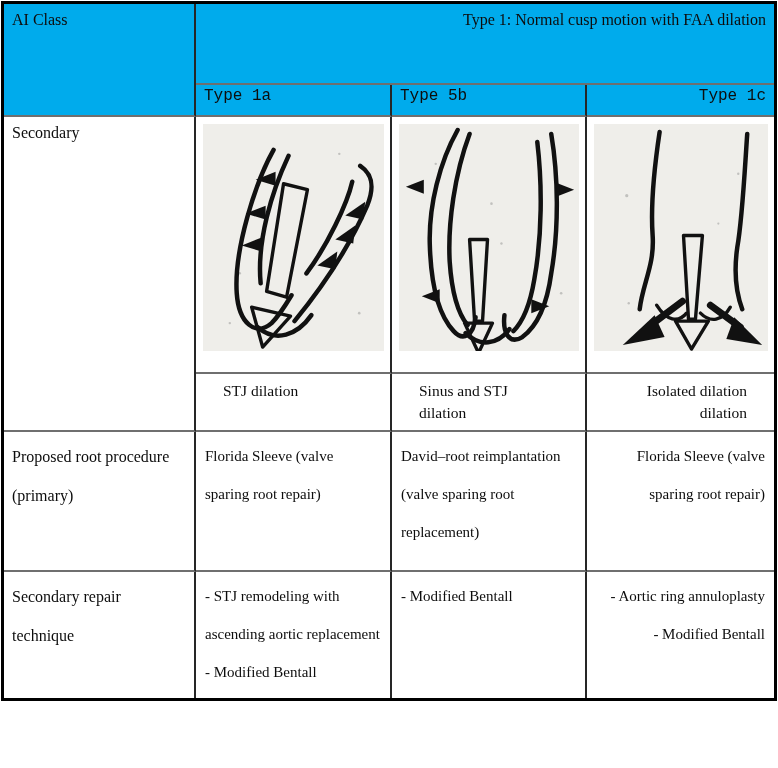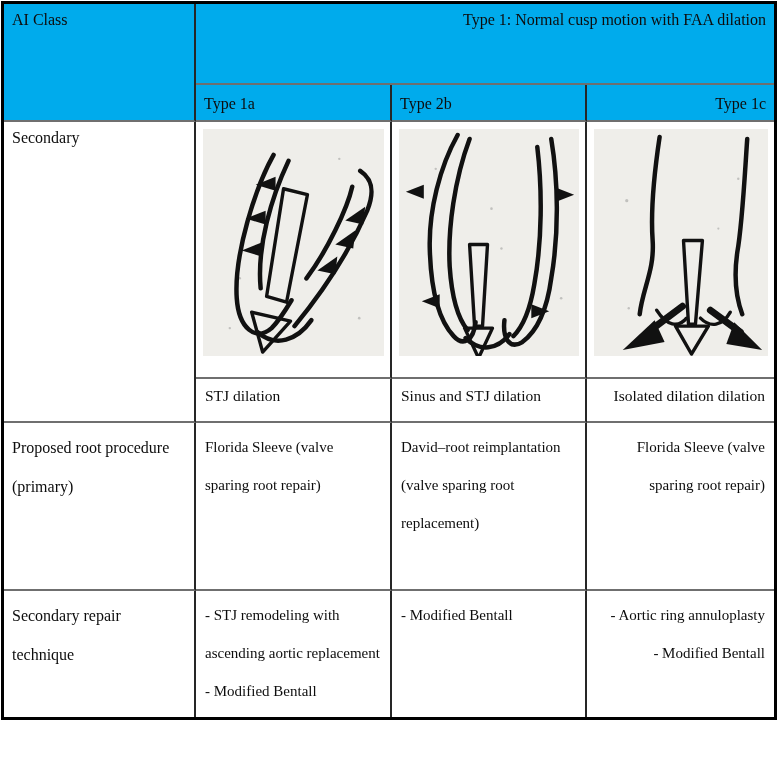--- a/index.html
+++ b/index.html
@@ -31,34 +31,34 @@
     padding:5px 8px;
     font-size:16px;
     line-height:22px;
     overflow:hidden;
   }
   td.last-col{border-right:none;text-align:right;}
   tr.last-row td{border-bottom:none;}
   td.hdr{background:var(--header-bg);}
   td.label-cell{padding:5px 8px;line-height:39px;}
   td.body-cell{font-size:15px;line-height:38px;padding:5px 9px;}
-  td.caption-cell{font-size:15.5px;line-height:22px;padding:6px 9px;height:44px;}
+  td.caption-cell{font-size:15.5px;line-height:22px;padding:6px 27px;height:44px;}
   td.sketch-cell{padding:0;}
   .sketch{
     background:var(--sketch-paper);
     margin:7px 6px 0 7px;
     height:227px;
   }
   .sketch svg{display:block;width:100%;height:100%;}
   .item{white-space:pre-line;}
   
   tr.r1 td{height:81px;}
-  tr.r2 td{height:32px;padding-top:8px;}
+  tr.r2 td{height:32px;padding-top:0;font-family:Liberation Mono, monospace;}
   tr.r3 td.sketch-cell{height:257px;}
-  tr.r5 td{height:168px;}
+  tr.r5 td{height:140px;}
   tr.r6 td{height:126px;}
   
   .wall{fill:none;stroke:#111;stroke-width:4.5;stroke-linecap:round;stroke-linejoin:round;}
   .thin{fill:none;stroke:#111;stroke-width:3.4;stroke-linecap:round;stroke-linejoin:round;}
   .ah{fill:#111;stroke:none;}
   .hollow{fill:none;stroke:#111;stroke-width:3.4;stroke-linejoin:round;}
   .speck{fill:#8a8a8a;opacity:.45;}
 </style>
 </head>
 <body>
@@ -72,21 +72,21 @@
   </colgroup>
 
   <tbody>
       <tr class="r1">
     <td class="hdr label-cell" rowspan="2" style="line-height:22px">AI Class</td>
     <td class="hdr last-col" colspan="3">Type 1: Normal cusp motion with FAA dilation</td>
   </tr>
 
   <tr class="r2">
     <td class="hdr">Type 1a</td>
-    <td class="hdr">Type 2b</td>
+    <td class="hdr">Type 5b</td>
     <td class="hdr last-col">Type 1c</td>
   </tr>
 
   <tr class="r3">
     <td class="label-cell" rowspan="2" style="line-height:22px">Secondary</td>
 
     <td class="sketch-cell">
       <div class="sketch">
         <svg viewBox="0 0 168 228" preserveAspectRatio="xMidYMid meet">
           <circle class="speck" cx="30" cy="150" r="1.3"></circle>

